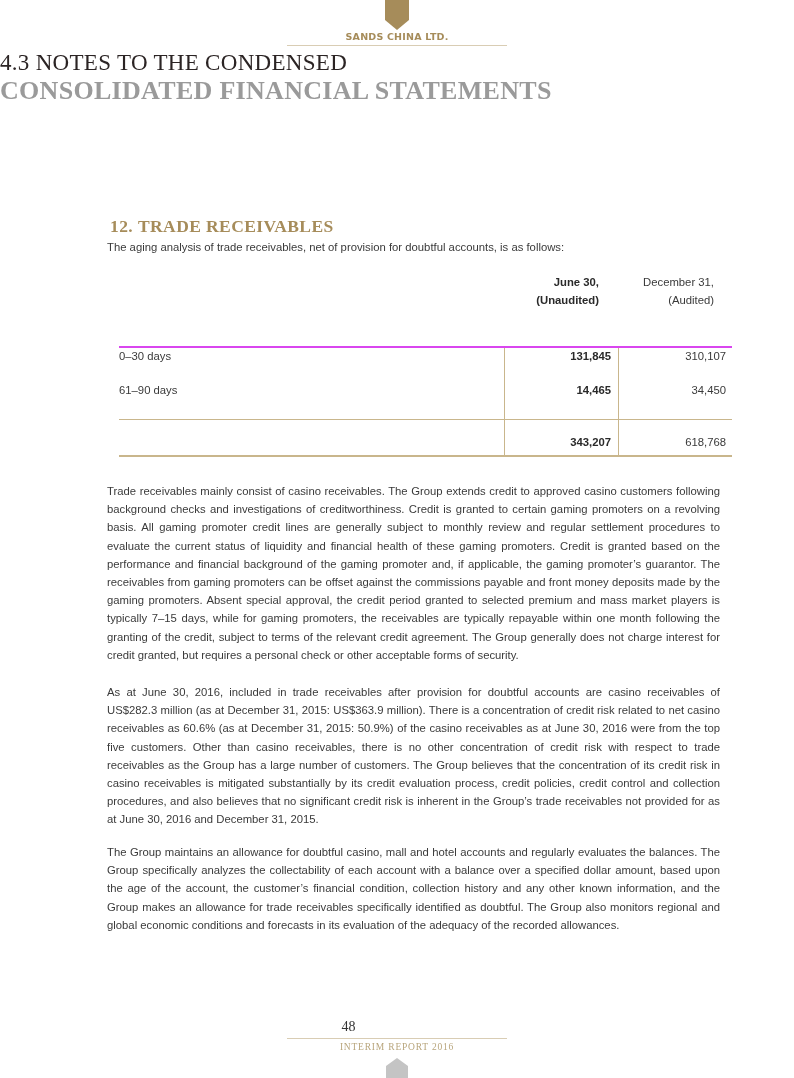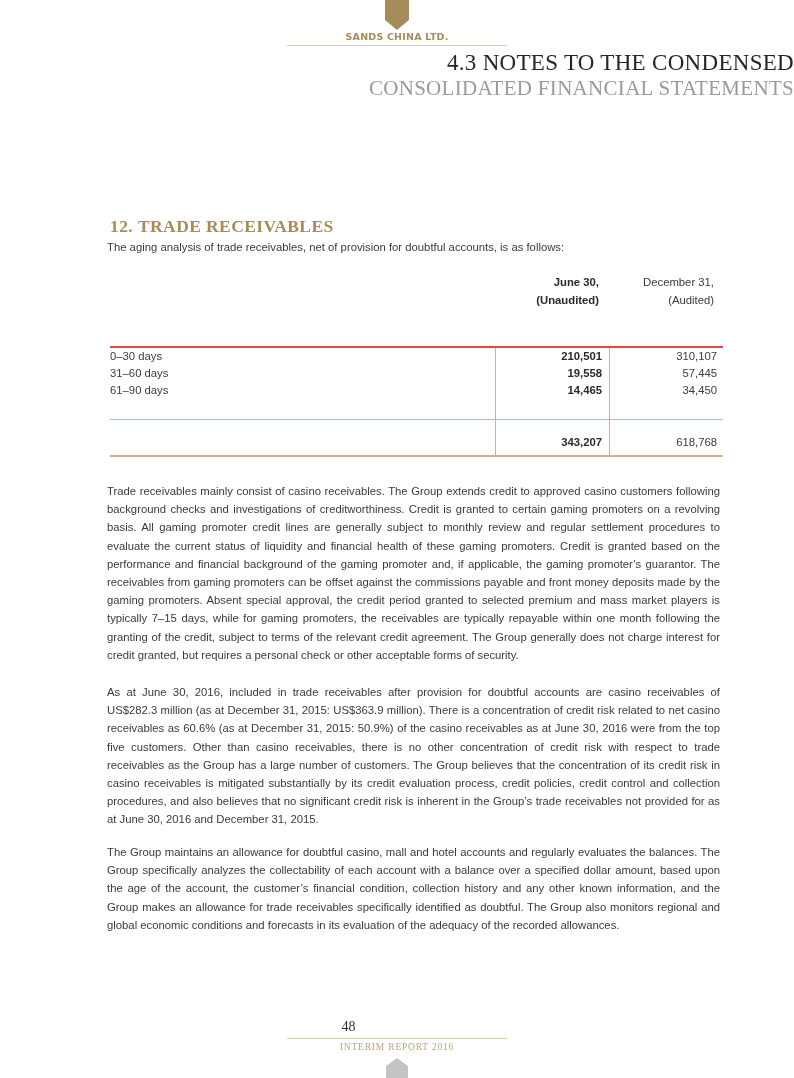--- a/index.html
+++ b/index.html
@@ -3,38 +3,38 @@
 <meta charset="utf-8">
 <style>
   html, body { margin: 0; padding: 0; background: #ffffff; }
   body { width: 794px; height: 1078px; position: relative; overflow: hidden;
          font-family: "Liberation Sans", sans-serif; color: #3a3a3a; }
   .tab-top { position: absolute; left: 385px; top: 0; width: 24px; height: 30px; }
   .brand { position: absolute; left: 0; width: 794px; top: 31px; text-align: center;
            font-family: "DejaVu Sans", sans-serif; font-weight: bold; font-size: 9.5px;
            color: #a68c5a; letter-spacing: 0.2px; }
   .rule-top { position: absolute; left: 287px; width: 220px; top: 45px; height: 1px; background: #d9cdb4; }
-  .title1 { position: absolute; left: 0; width: 794px; top: 50px; text-align: right;
+  .title1 { position: absolute; left: 0; width: 794px; top: 50px; text-align: left;
             font-family: "Liberation Serif", serif; font-size: 23px; color: #2b2424; letter-spacing: 0.3px; }
-  .title2 { position: absolute; left: 0; width: 794px; top: 76px; text-align: right;
-            font-family: "Liberation Serif", serif; font-size: 21px; font-weight: normal;
+  .title2 { position: absolute; left: 0; width: 794px; top: 76px; text-align: left;
+            font-family: "Liberation Serif", serif; font-size: 26px; font-weight: bold;
             color: #9a9a9a; letter-spacing: 0.3px; }
   .sec-head { position: absolute; left: 79px; top: 216px; font-family: "Liberation Serif", serif;
               font-weight: bold; font-size: 17.5px; color: #a68c5a; letter-spacing: 0.4px; }
   .sec-head .num { display: inline-block; width: 28px; margin-left: 31px; }
   .intro { position: absolute; left: 107px; top: 241px; font-size: 11.3px; color: #3a3a3a; }
 
   .tbl { position: absolute; left: 107px; top: 276px; width: 613px; font-size: 11.3px; }
   .hdr-row { position: relative; height: 18px; }
   .hdr-row span { position: absolute; }
   .c1 { right: 121px; text-align: right; }
   .c2 { right: 6px; text-align: right; }
   .bold { font-weight: bold; color: #2a2a2a; }
-  .grid { position: absolute; left: 3px; top: 70px; width: 613px; height: 107px;
-          border-top: 2px solid #ef4444; border-bottom: 2px solid #c9b68c; }
+  .grid { position: absolute; left: 12px; top: 70px; width: 613px; height: 107px;
+          border-top: 2px solid #d946ef; border-bottom: 2px solid #c9b68c; }
   .vline { position: absolute; top: 0; bottom: 0; width: 1px; background: #c9b68c; }
   .row { position: absolute; left: 0; width: 613px; height: 17px; }
   .row span { position: absolute; top: 0; }
   .row .lbl { left: 0; }
   .row .v1 { right: 121px; font-weight: bold; color: #2a2a2a; }
   .row .v2 { right: 6px; }
   .subrule { position: absolute; left: 0; width: 613px; top: 71px; height: 1px; background: #c9b68c; }
 
   .para { position: absolute; left: 107px; width: 613px; font-size: 11.3px; line-height: 18.2px;
           text-align: justify; color: #3a3a3a; }
@@ -73,27 +73,22 @@
   <div class="hdr-row">
     <span class="c1 bold">(Unaudited)</span>
     <span class="c2">(Audited)</span>
   </div>
 
   <div class="grid">
     <div class="vline" style="left:385px;"></div>
     <div class="vline" style="left:499px;"></div>
     <div class="row" style="top:2px;">
       <span class="lbl">0–30 days</span>
-      <span class="v1">210,501</span>
+      <span class="v1">131,845</span>
       <span class="v2">310,107</span>
-    </div>
-    <div class="row" style="top:19px;">
-      <span class="lbl">31–60 days</span>
-      <span class="v1">19,558</span>
-      <span class="v2">57,445</span>
     </div>
     <div class="row" style="top:36px;text-align:right;">
       <span class="lbl">61–90 days</span>
       <span class="v1">14,465</span>
       <span class="v2">34,450</span>
     </div>
     <div class="subrule"></div>
     <div class="row" style="top:88px;">
       <span class="v1">343,207</span>
       <span class="v2">618,768</span>

